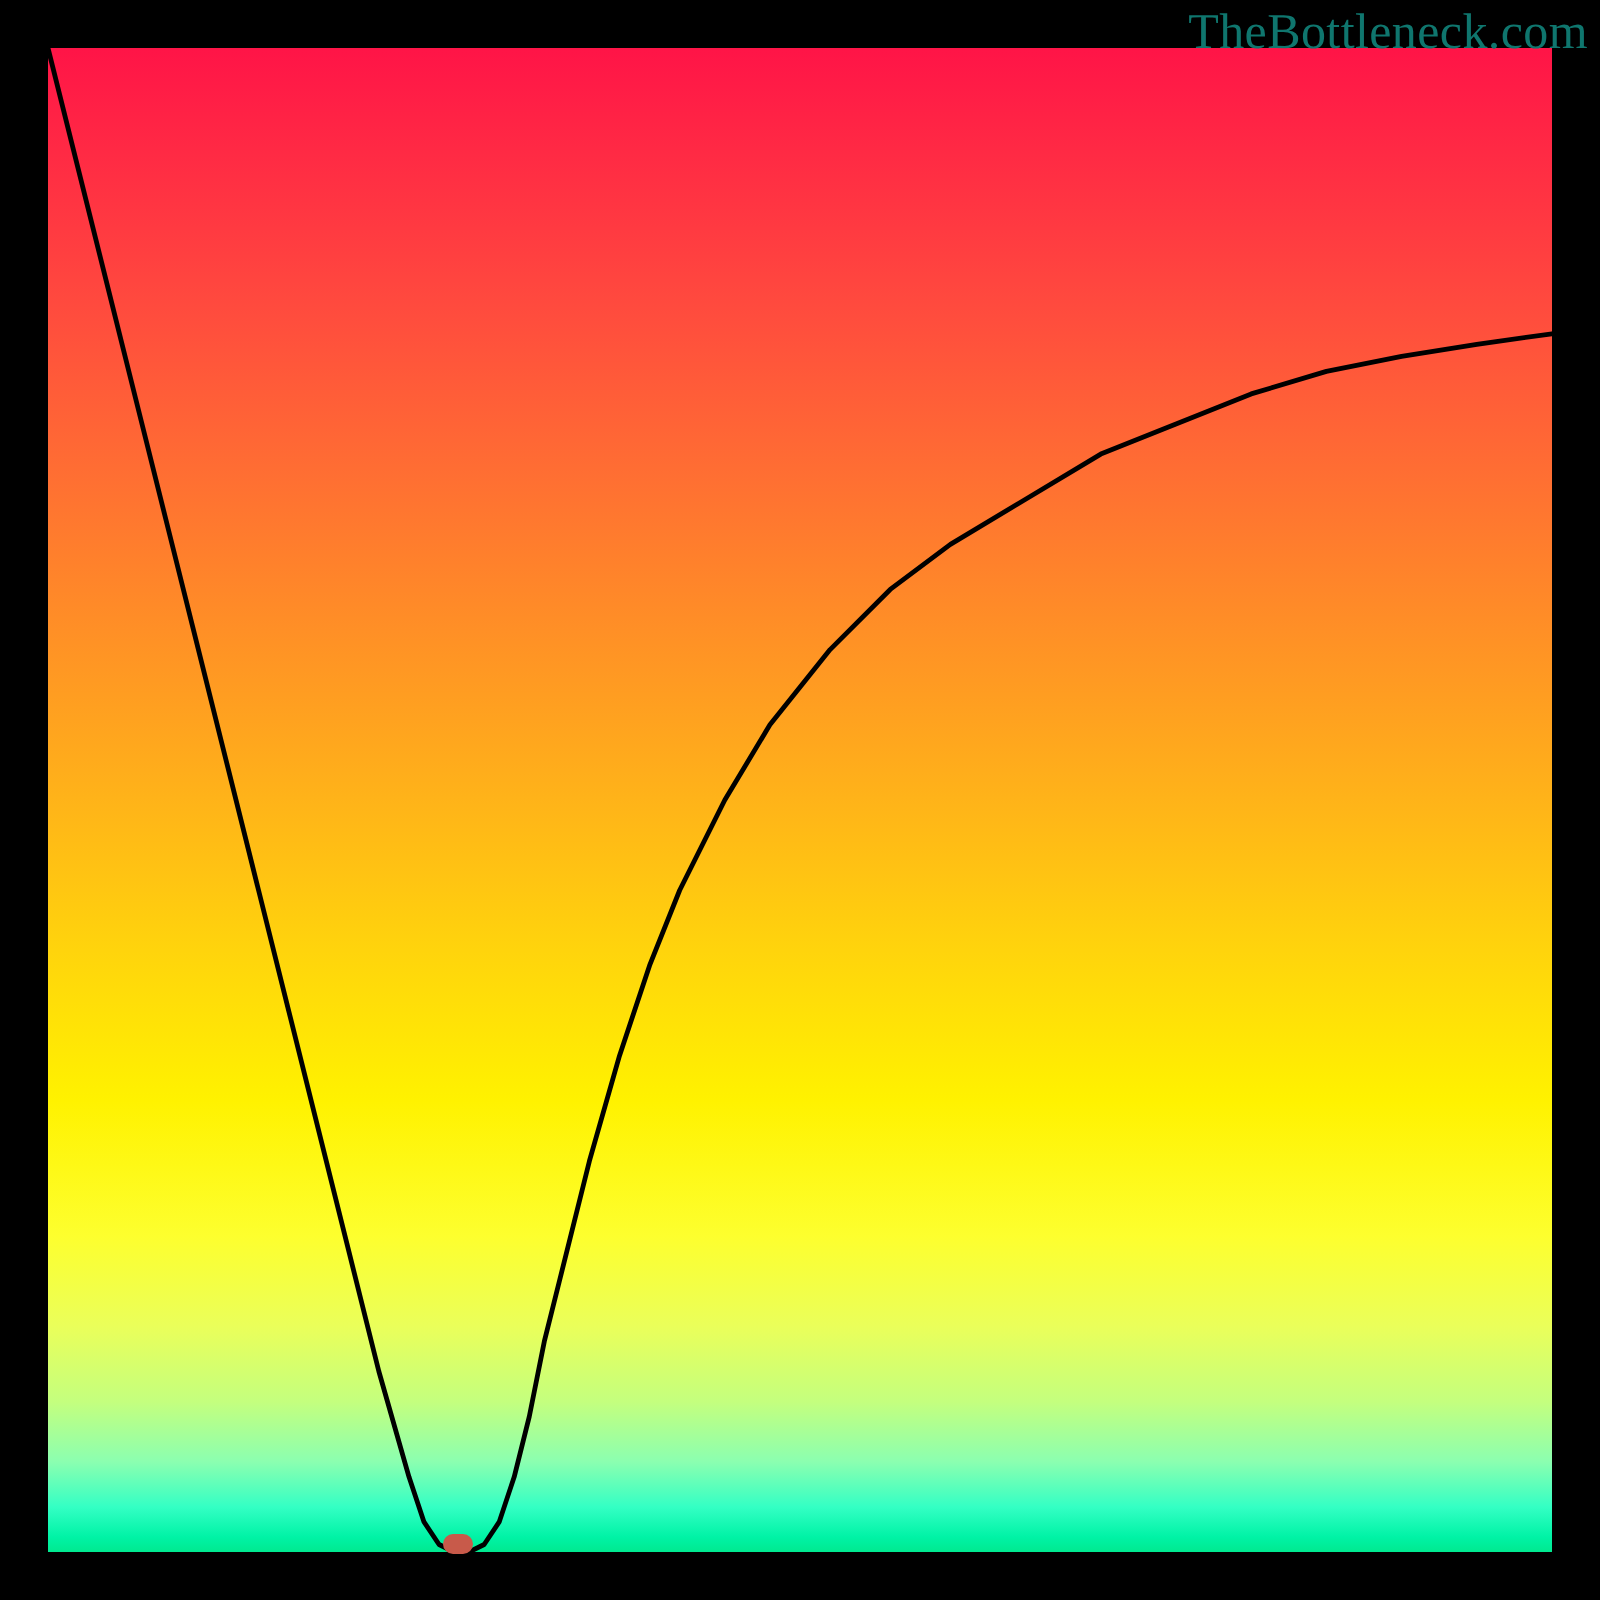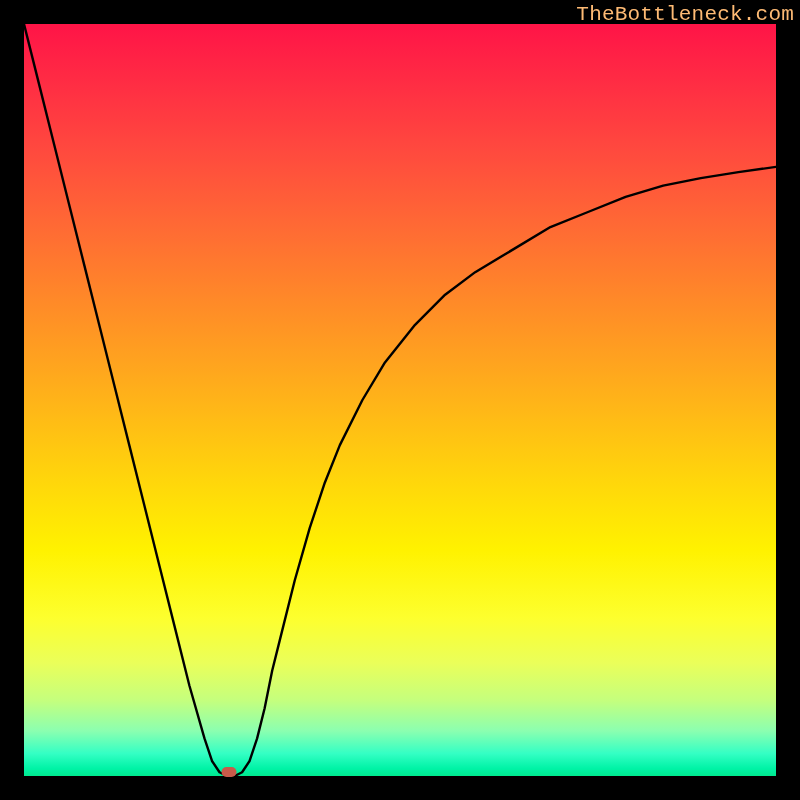--- a/index.html
+++ b/index.html
@@ -48,25 +48,25 @@
       #8bffb0 94%,
       #34ffc4 97%,
       #00f3a6 99%,
       #00e98f 100%
     );
   }
   .watermark {
     position: absolute;
     top: 3px;
     right: 6px;
-    color: #fdba74;
-    font-size: 21px;
+    color: #0f766e;
+    font-size: 25px;
     font-weight: 400;
     letter-spacing: 0.2px;
-    font-family: Liberation Mono, monospace;
+    font-family: Liberation Serif, serif;
     user-select: none;
   }
   svg.curve {
     position: absolute;
     left: 0;
     top: 0;
     width: 752px;
     height: 752px;
   }
   .marker {

